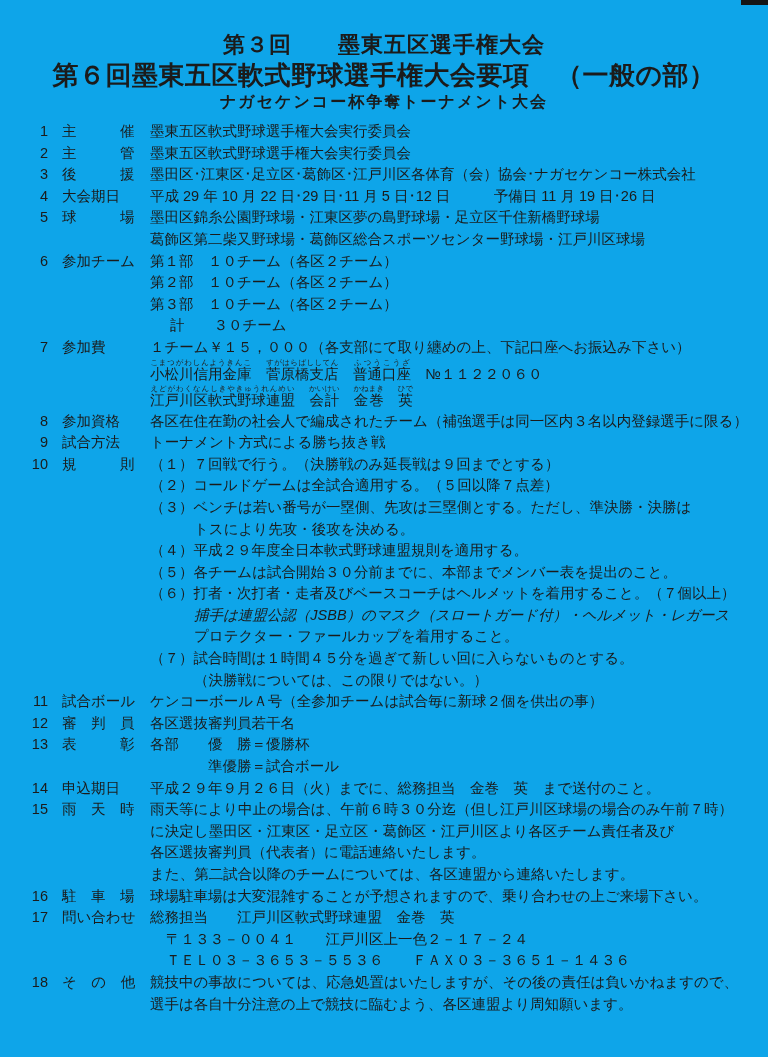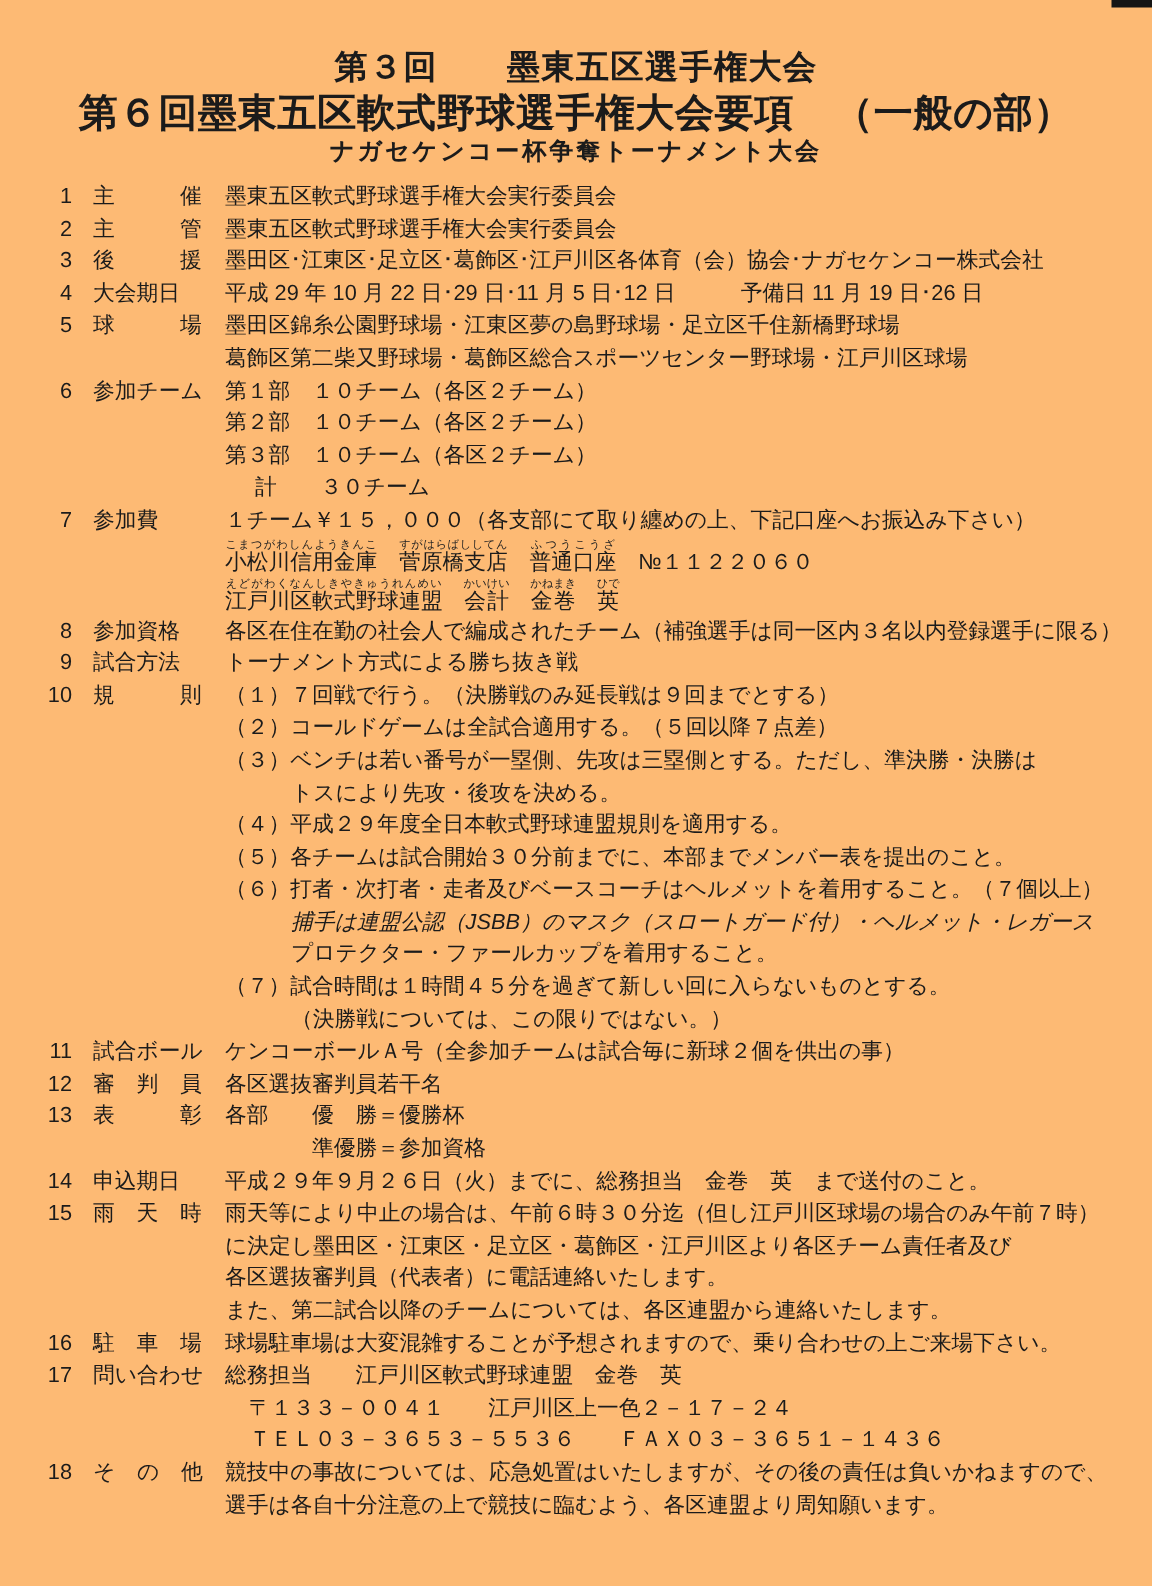--- a/index.html
+++ b/index.html
@@ -6,21 +6,21 @@
   body {
     width:768px; height:1057px;
     background:#ffffff;
     font-family:"Liberation Sans","DejaVu Sans",sans-serif;
     color:#1b1b1b;
     -webkit-font-smoothing:antialiased;
   }
   .page {
     position:relative;
     width:768px; height:1057px;
-    background:#fdba74;
+    background:#0ea5e9;
     overflow:hidden;
   }
   .corner-mark {
     position:absolute; top:0; right:0;
     width:27px; height:5px;
     background:#151515;
   }
   .titles { text-align:center; padding-top:30px; }
   .t1 {
     font-size:22px; font-weight:bold; line-height:30px;
@@ -160,21 +160,21 @@
         <span class="label">審　判　員</span>
         <div class="content">
           <div class="line">各区選抜審判員若干名</div>
         </div>
       </div>
       <div class="row">
         <span class="num">13</span>
         <span class="label">表　　　彰</span>
         <div class="content">
           <div class="line">各部　　優　勝＝優勝杯</div>
-          <div class="line" style="padding-left: 58px;">準優勝＝参加資格</div>
+          <div class="line" style="padding-left: 58px;">準優勝＝試合ボール</div>
         </div>
       </div>
       <div class="row">
         <span class="num">14</span>
         <span class="label">申込期日</span>
         <div class="content">
           <div class="line">平成２９年９月２６日（火）までに、総務担当　金巻　英　まで送付のこと。</div>
         </div>
       </div>
       <div class="row">

